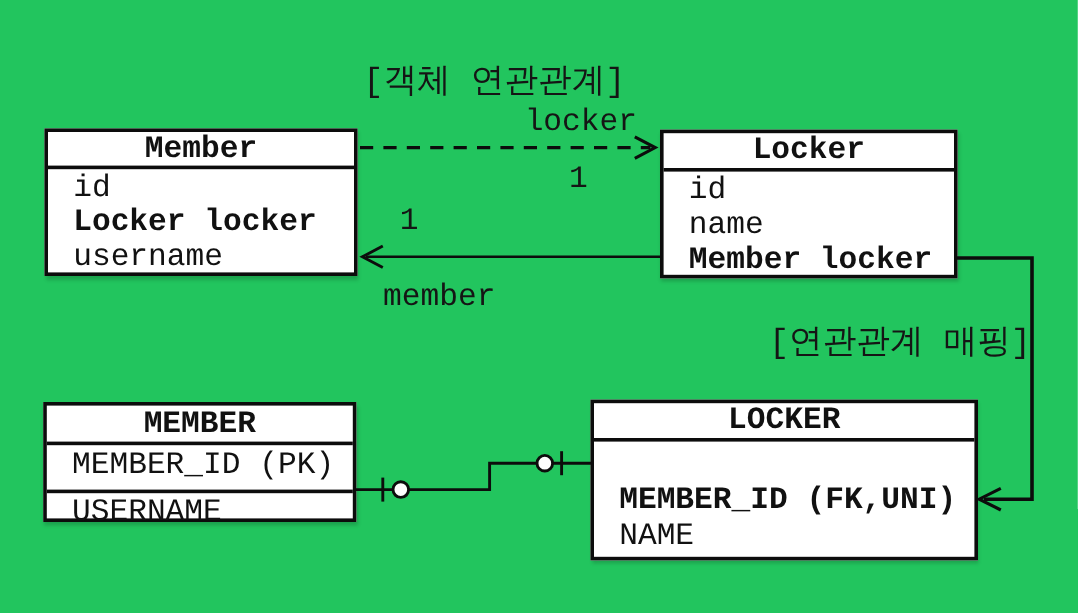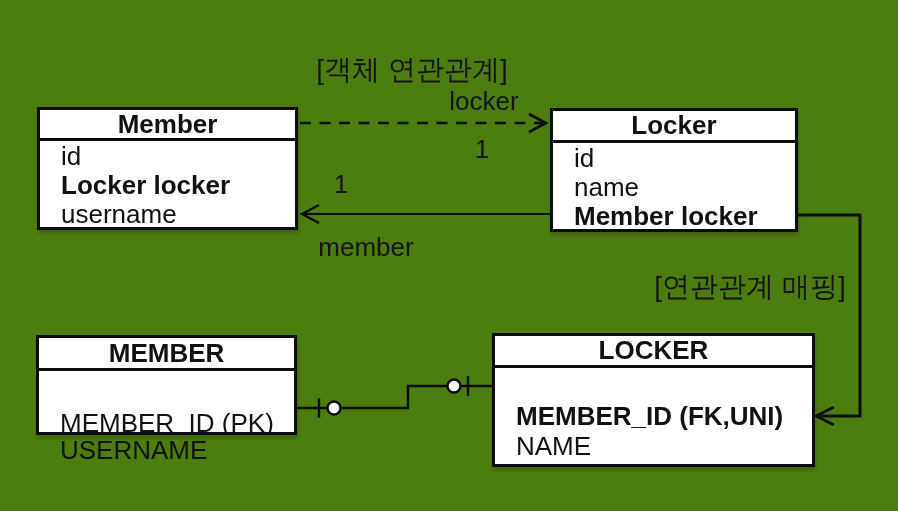--- a/index.html
+++ b/index.html
@@ -3,23 +3,24 @@
 <meta charset="utf-8">
 <style>
   html,body{margin:0;padding:0;}
   body{
     font-family:"Liberation Sans","DejaVu Sans",sans-serif;
     background:#ffffff;
   }
   #canvas{
     position:relative;
     width:898px;height:511px;
-    background:#4d7c0f;
+    background:#22c55e;
     overflow:hidden;
     color:#111;
+    font-family:Liberation Mono, monospace;
   }
   svg.wires{position:absolute;left:0;top:0;z-index:3;}
   .floating-label{
     position:absolute;
     z-index:2;
     white-space:nowrap;
     color:#151515;
   }
   .section-label{font-size:28px;line-height:30px;}
   .role-label{font-size:26px;line-height:28px;}
@@ -56,21 +57,21 @@
   #member-class{left:37px;top:107px;width:261px;height:123px;}
   #member-class .hdr{height:31px;line-height:28px;}
   #member-class .row{height:29px;line-height:30px;}
   #locker-class{left:550px;top:108px;width:248px;height:124px;}
   #locker-class .hdr{height:32px;line-height:29px;}
   #locker-class .row{height:29px;line-height:30px;}
 
   
   #member-table{left:36px;top:335px;width:261px;height:100px;}
   #member-table .hdr{height:33px;line-height:30px;}
-  #member-table .row-1{height:28px;line-height:32px;margin-top:36px;}
+  #member-table .row-1{height:40px;line-height:32px;}
   #member-table .row-2{height:27px;line-height:30px;}
   #locker-table{left:492px;top:333px;width:323px;height:134px;}
   #locker-table .hdr{height:32px;line-height:29px;}
   #locker-table .row-1{height:38px;line-height:36px;}
   #locker-table .row-2{height:32px;line-height:33px;margin-top:32px;}
   #locker-table .row-3{height:26px;line-height:28px;}
 </style>
 </head>
 <body>
 

